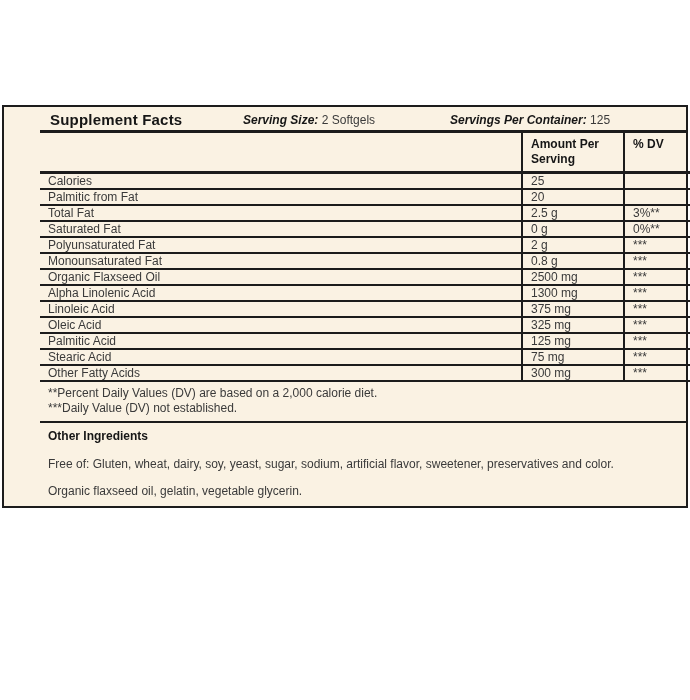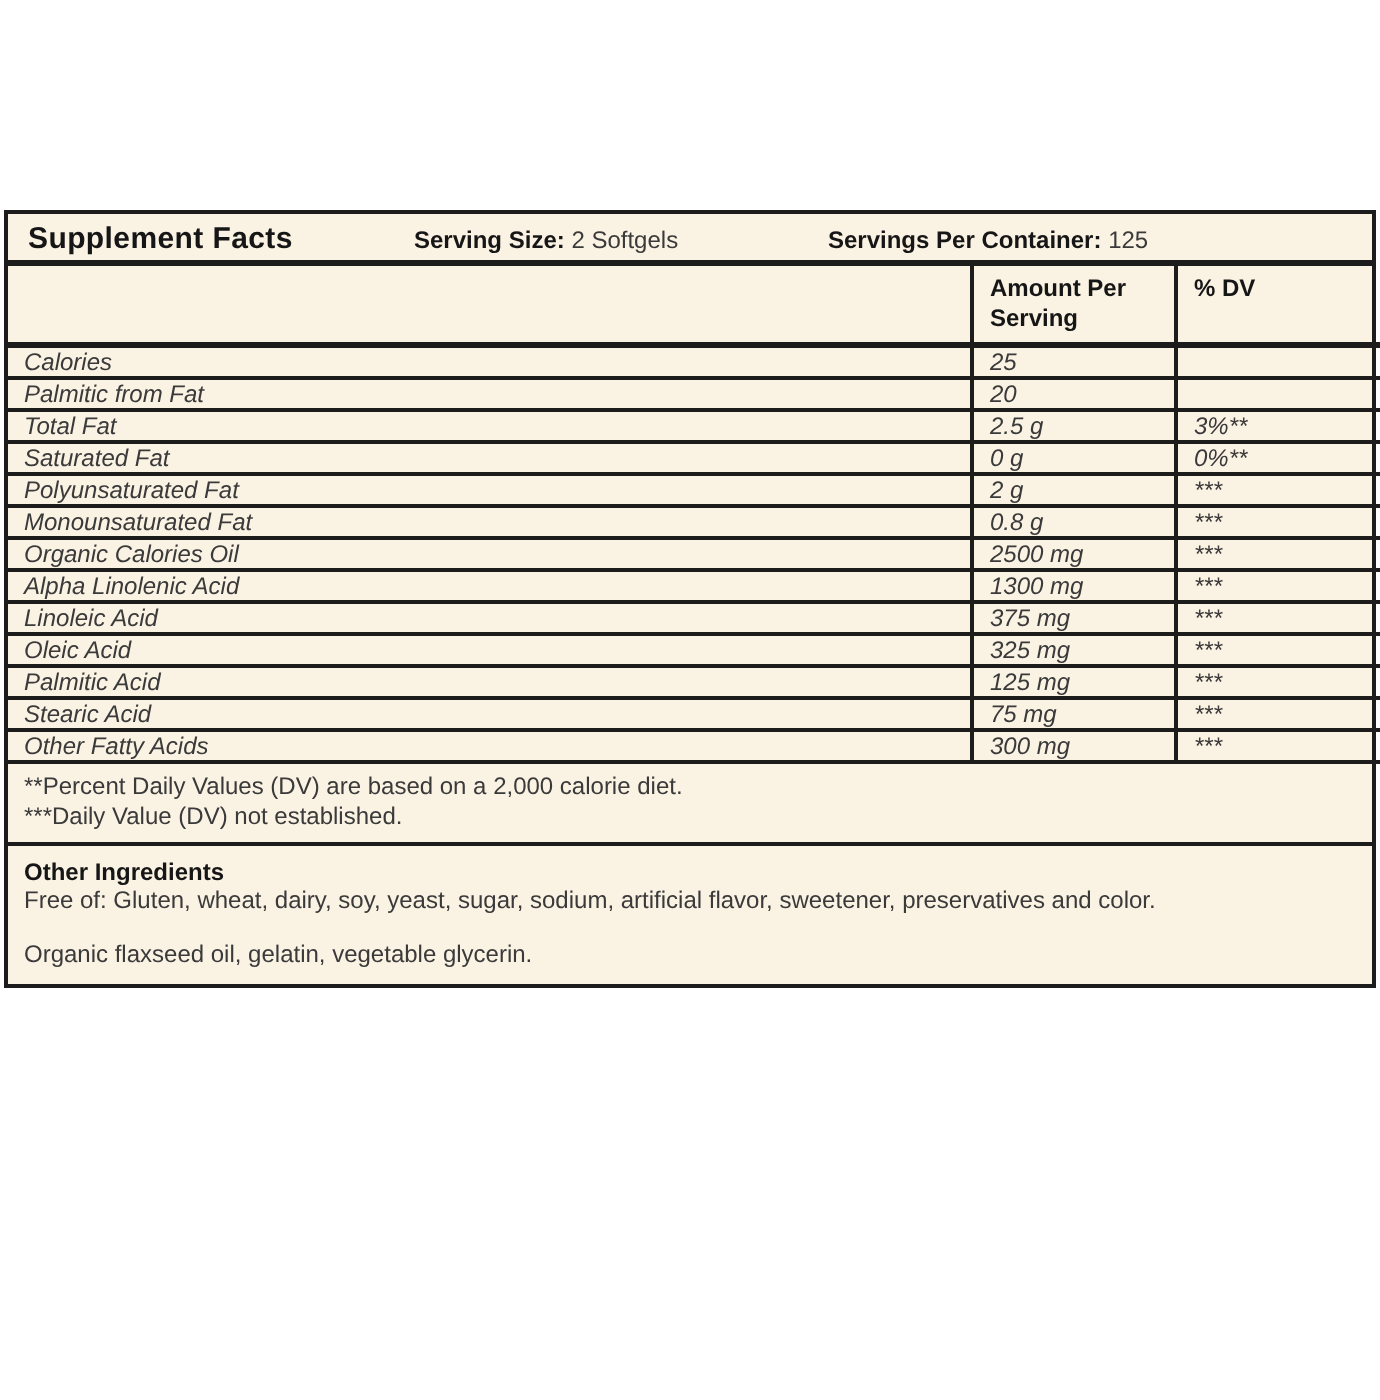--- a/index.html
+++ b/index.html
@@ -15,36 +15,37 @@
     font-family: "Liberation Sans", "DejaVu Sans", sans-serif;
     color: var(--text);
   }
   .page { position: relative; width: 690px; height: 700px; }
   .panel {
     position: absolute;
     left: 2px; top: 105px;
     width: 686px;
     background: var(--panel-bg);
     border: 2px solid var(--line);
+    padding-left: 36px;
   }
   
   .title-row {
     position: relative;
     height: 26px;
     border-bottom: 3px solid var(--line);
   }
   .title-row .title {
     position: absolute; left: 10px; top: 0;
     line-height: 26px;
     font-size: 15px; font-weight: bold;
     color: var(--heading-text);
     letter-spacing: .2px;
   }
   .meta { position: absolute; top: 0; line-height: 26px; font-size: 12px; }
-  .meta .lbl { font-weight: bold; color: var(--heading-text); }
+  .meta .lbl { font-weight: bold; color: var(--heading-text); font-style: italic; }
   .meta-serving { left: 203px; }
   .meta-container { left: 410px; }
   
   table.facts {
     width: 100%;
     border-collapse: collapse;
     table-layout: fixed;
     font-size: 12px;
   }
   table.facts col.c-label  { width: 482px; }
@@ -64,33 +65,34 @@
     border-bottom-width: 3px;
     height: 39px;
     padding-top: 4px;
     vertical-align: top;
     font-weight: bold;
     color: var(--heading-text);
     line-height: 15px;
     white-space: normal;
   }
   table.facts thead th.amount-head { width: 102px; }
-  table.facts tbody td { height: 16px; vertical-align: middle; font-style: italic; }
+  table.facts tbody td { height: 16px; vertical-align: middle; }
   
   .footnotes {
     border-bottom: 2px solid var(--line);
     padding: 4px 8px 5px 8px;
     font-size: 12px;
     line-height: 15px;
   }
   
   .other-section { padding: 6px 8px 8px 8px; font-size: 12px; }
   .other-section .oi-heading {
     font-weight: bold;
     color: var(--heading-text);
+    margin-bottom: 14px;
   }
   .other-section .oi-line { margin-bottom: 13px; line-height: 14px; }
   .other-section .oi-line:last-child { margin-bottom: 0; }
 </style>
 </head>
 <body>
 
 <div class="page">
   <div class="panel">
 
@@ -144,21 +146,21 @@
           <td>Polyunsaturated Fat</td>
           <td>2 g</td>
           <td>***</td>
         </tr>
         <tr>
           <td>Monounsaturated Fat</td>
           <td>0.8 g</td>
           <td>***</td>
         </tr>
         <tr>
-          <td>Organic Calories Oil</td>
+          <td>Organic Flaxseed Oil</td>
           <td>2500 mg</td>
           <td>***</td>
         </tr>
         <tr>
           <td>Alpha Linolenic Acid</td>
           <td>1300 mg</td>
           <td>***</td>
         </tr>
         <tr>
           <td>Linoleic Acid</td>

